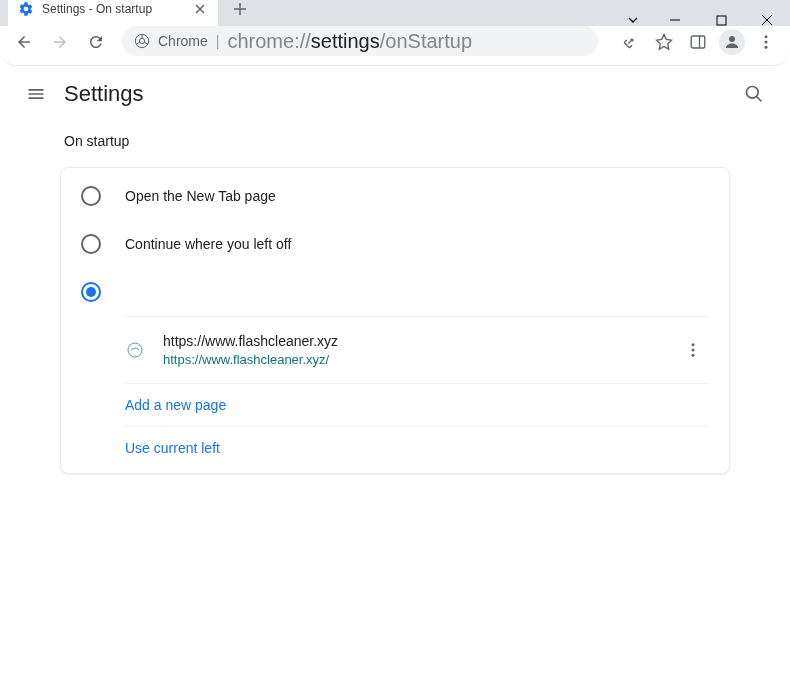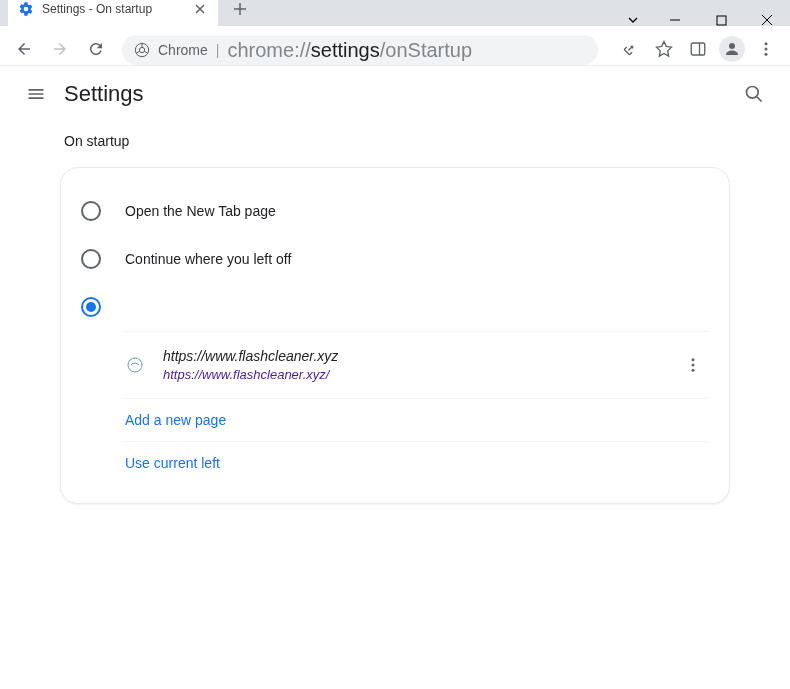--- a/index.html
+++ b/index.html
@@ -10,21 +10,21 @@
 .tab { background: #fff; height: 34px; margin-left: 8px; border-radius: 8px 8px 0 0; display: flex; align-items: center; padding: 0 10px; min-width: 210px; position: relative; }
 .tab-favicon { width: 16px; height: 16px; margin-right: 8px; display: flex; align-items: center; justify-content: center; color: #1a73e8; }
 .tab-title { font-size: 12px; color: #3c4043; flex: 1; white-space: nowrap; overflow: hidden; }
 .tab-close { width: 16px; height: 16px; display: flex; align-items: center; justify-content: center; color: #5f6368; cursor: pointer; }
 .newtab-btn { width: 28px; height: 28px; margin-left: 8px; margin-bottom: 3px; display: flex; align-items: center; justify-content: center; color: #5f6368; cursor: pointer; border-radius: 50%; }
 .window-controls { position: absolute; right: 0; top: 0; height: 40px; display: flex; align-items: center; }
 .wc-btn { width: 46px; height: 32px; display: flex; align-items: center; justify-content: center; color: #000; cursor: pointer; }
 .wc-btn.chev { width: 38px; }
 
 
-.toolbar { height: 40px; background: #fff; border-bottom: 1px solid #e8eaed; display: flex; align-items: flex-end; padding: 0 8px; gap: 4px; }
+.toolbar { height: 40px; background: #fff; border-bottom: 1px solid #e8eaed; display: flex; align-items: flex-start; padding: 0 8px; gap: 4px; border-radius: 16px; }
 .nav-btn { width: 32px; height: 32px; display: flex; align-items: center; justify-content: center; color: #5f6368; cursor: pointer; border-radius: 50%; }
 .nav-btn.disabled { color: #bdc1c6; }
 .omnibox { flex: 1; height: 30px; background: #f1f3f4; border-radius: 15px; display: flex; align-items: center; padding: 0 12px; margin: 0 6px; gap: 8px; }
 .omni-lock { color: #5f6368; display: flex; align-items: center; }
 .omni-chrome { font-size: 14px; color: #5f6368; }
 .omni-sep { color: #9aa0a6; font-size: 14px; }
 .omni-url { font-size: 20px; color: #202124; }
 .omni-url .dim { color: #80868b; }
 .tool-icons { display: flex; align-items: center; gap: 2px; margin-left: 6px; }
 .tool-icon { width: 32px; height: 32px; display: flex; align-items: center; justify-content: center; color: #5f6368; cursor: pointer; border-radius: 50%; }
@@ -32,33 +32,33 @@
 
 
 .settings-header { height: 56px; display: flex; align-items: center; padding: 0 16px; border-bottom: 1px solid #fff; }
 .menu-btn { width: 40px; height: 40px; display: flex; align-items: center; justify-content: center; color: #5f6368; cursor: pointer; }
 .settings-title { font-size: 22px; color: #202124; margin-left: 8px; font-weight: 400; }
 .search-settings { margin-left: auto; width: 40px; height: 40px; display: flex; align-items: center; justify-content: center; color: #5f6368; cursor: pointer; }
 
 
 .content { padding: 6px 60px 0; }
 .section-title { font-size: 14px; color: #202124; margin: 5px 0 18px 4px; }
-.card { border: 1px solid #e8eaed; border-radius: 18px; box-shadow: 0 1px 2px rgba(60,64,67,0.08); background: #fff; padding: 19px 0; }
+.card { border: 1px solid #e8eaed; border-radius: 8px; box-shadow: 0 1px 2px rgba(60,64,67,0.08); background: #fff; padding: 4px 0; }
 .radio-row { display: flex; align-items: center; padding: 14px 20px; cursor: pointer; }
 .radio-circle { width: 20px; height: 20px; border: 2px solid #5f6368; border-radius: 50%; margin-right: 24px; flex-shrink: 0; display: flex; align-items: center; justify-content: center; }
 .radio-circle.selected { border-color: #1a73e8; }
 .radio-dot { width: 10px; height: 10px; background: #1a73e8; border-radius: 50%; }
 .radio-label { font-size: 14px; color: #202124; }
 
 .sub-section { margin-left: 64px; margin-right: 20px; border-top: 1px solid #f1f3f4; }
-.page-entry { display: flex; align-items: center; padding: 14px 0; font-style: italic; }
+.page-entry { display: flex; align-items: center; padding: 14px 0; }
 .page-favicon { width: 20px; height: 20px; margin-right: 18px; display: flex; align-items: center; justify-content: center; }
 .page-text { flex: 1; }
 .page-title { font-size: 14px; color: #202124; line-height: 20px; }
-.page-url { font-size: 13px; color: #4c1d95; line-height: 18px; }
+.page-url { font-size: 13px; color: #0f766e; line-height: 18px; }
 .page-more { width: 32px; height: 32px; display: flex; align-items: center; justify-content: center; color: #5f6368; cursor: pointer; }
 .link-row { padding: 12px 0; border-top: 1px solid #f1f3f4; }
 .link-text { font-size: 14px; color: #1a73e8; cursor: pointer; }
 
 svg { display: block; }
 </style>
 </head>
 <body>
 
 <div class="titlebar">

